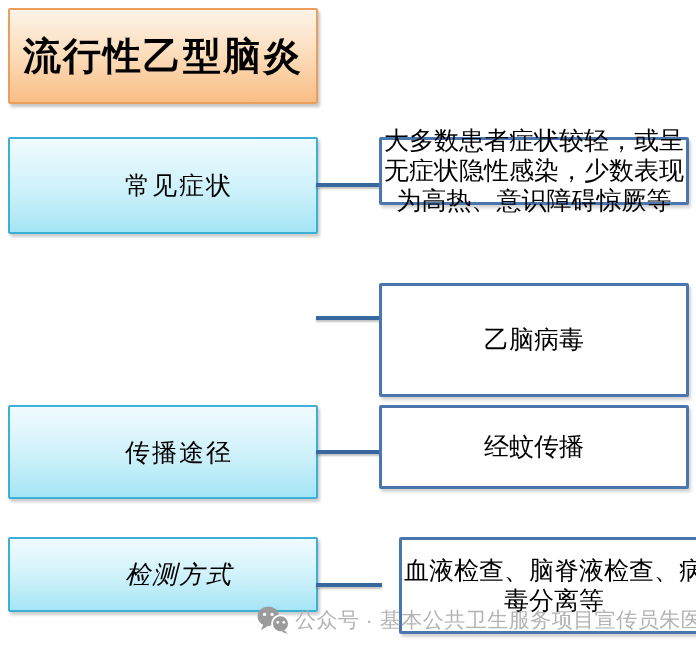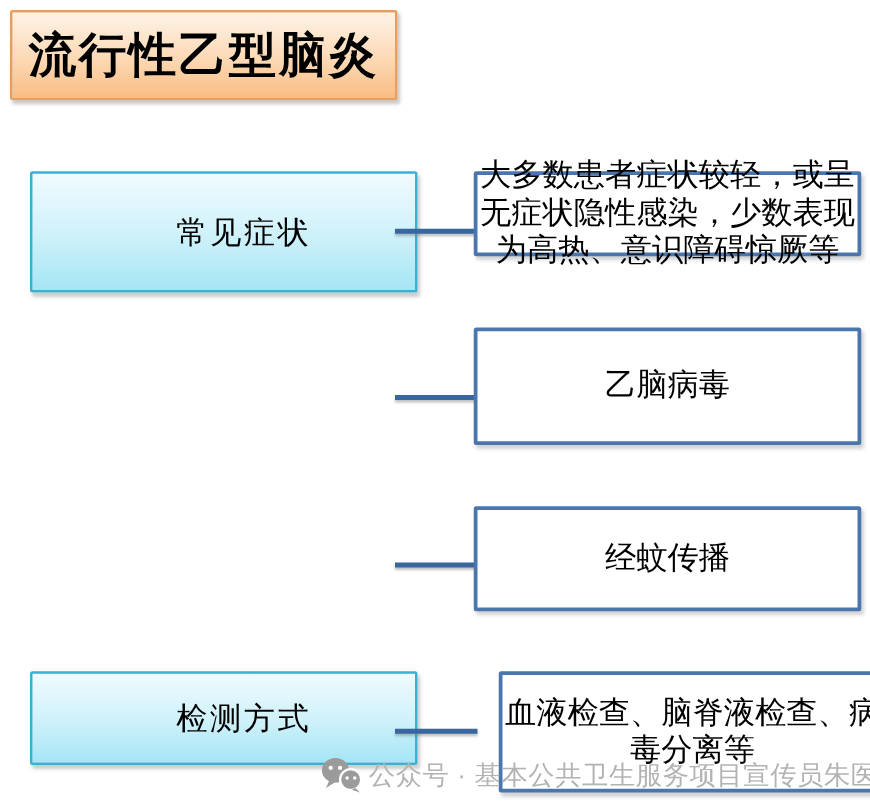--- a/index.html
+++ b/index.html
@@ -15,30 +15,30 @@
   }
   .box {
     position: absolute;
     display: flex;
     align-items: center;
     justify-content: center;
     text-align: center;
     border-radius: 2px;
   }
   .title-box {
-    left: 8px; top: 8px; width: 310px; height: 72px;
+    left: 8px; top: 8px; width: 310px; height: 96px;
     background: linear-gradient(180deg, #fdf3e8 0%, #fcd9b4 55%, #f9bd85 100%);
     border: 2px solid #ea9e5e;
     box-shadow: 2px 3px 3px rgba(130,130,130,0.45);
     font-size: 38px;
     font-weight: bold;
     letter-spacing: 2px;
   }
   .label-node {
-    left: 24px; width: 310px;
+    left: 8px; width: 310px;
     background: linear-gradient(180deg, #f0fbfe 0%, #cdf1fa 55%, #a5e5f5 100%);
     border: 2px solid #3cafd5;
     box-shadow: 2px 3px 3px rgba(130,130,130,0.4);
     font-size: 25px;
     letter-spacing: 2px;
     padding-left: 32px;
   }
   .value-node {
     left: 379px; width: 310px;
     background: #ffffff;
@@ -50,23 +50,23 @@
   }
   .connector {
     position: absolute;
     left: 316px; width: 66px; height: 4px;
     background: #38669e;
     box-shadow: 0 2px 2px rgba(120,120,120,0.45);
   }
   .r0l { top: 137px; height: 97px; }
   .r1l { top: 271px; height: 94px; }
   .r2l { top: 405px; height: 94px; }
-  .r3l { top: 537px; height: 75px; }
+  .r3l { top: 537px; height: 75px; font-style: italic; }
   .r0r { top: 137px; height: 68px; }
-  .r1r { top: 262px; height: 94px; }
+  .r1r { top: 283px; height: 114px; }
   .r2r { top: 405px; height: 84px; }
   .r3r { top: 537px; height: 97px; margin-left: 20px; }
   .c0 { top: 183px; }
   .c1 { top: 316px; }
   .c2 { top: 450px; }
   .c3 { top: 583px; }
   .watermark {
     position: absolute;
     left: 256px; top: 602px;
     height: 36px;
@@ -99,20 +99,23 @@
   <div class="connector c0"></div>
   <div class="box value-node r0r">
     <span>大多数患者症状较轻，或呈无症状隐性感染，少数表现为高热、意识障碍惊厥等</span>
   </div>
 
   <div class="connector c1"></div>
   <div class="box value-node r1r">
     <span>乙脑病毒</span>
   </div>
 
+  <div class="box label-node r2l">
+    <span>传播途径</span>
+  </div>
   <div class="connector c2"></div>
   <div class="box value-node r2r">
     <span>经蚊传播</span>
   </div>
 
   <div class="box label-node r3l">
     <span>检测方式</span>
   </div>
   <div class="connector c3"></div>
   <div class="box value-node r3r">

